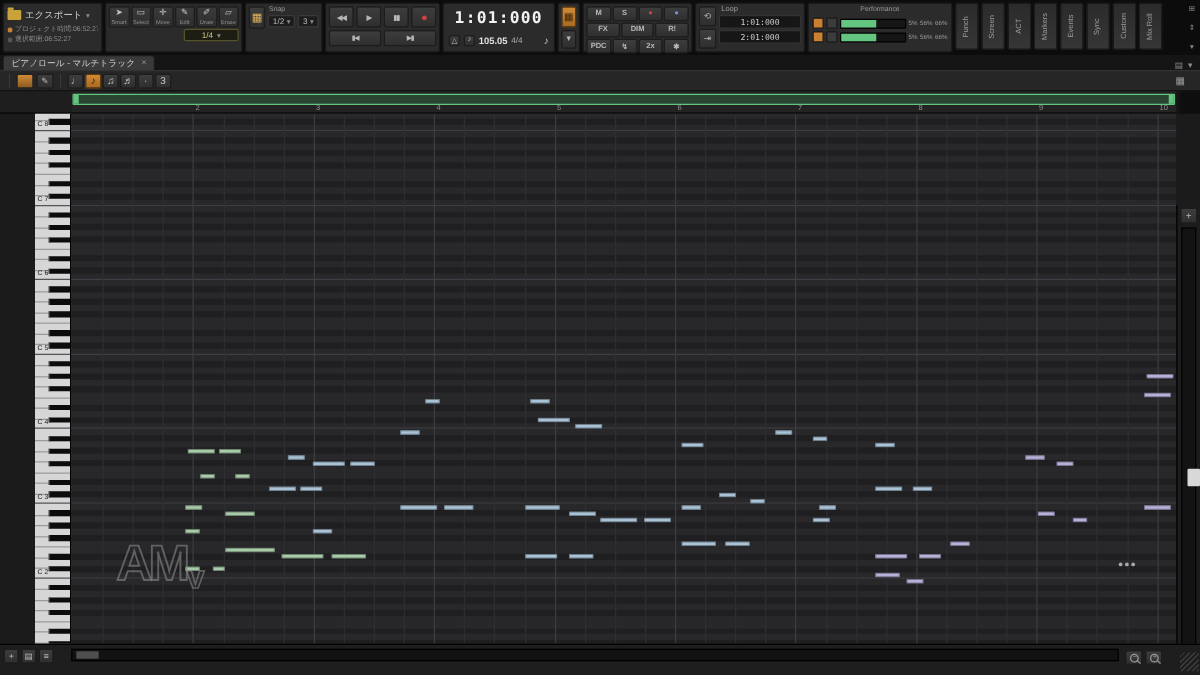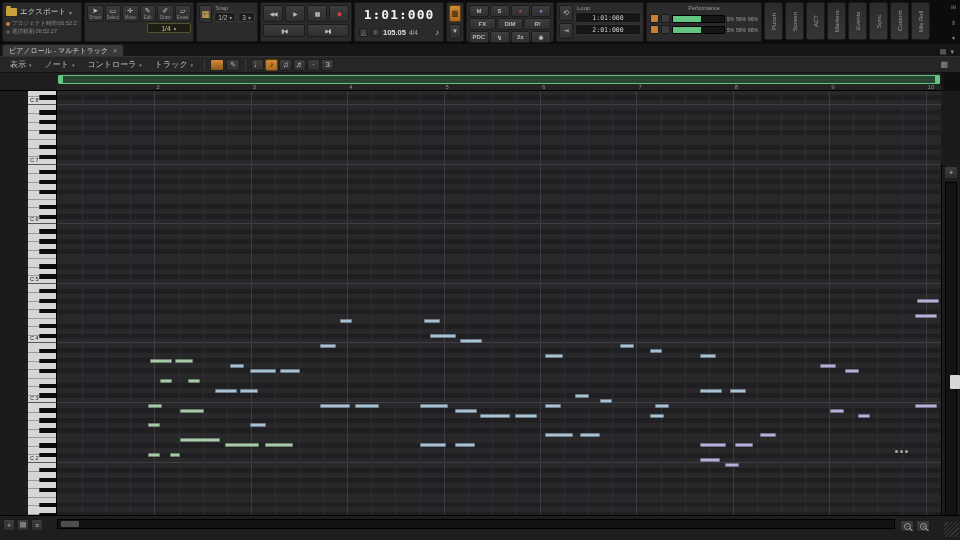--- a/index.html
+++ b/index.html
@@ -345,38 +345,20 @@
       <span>ピアノロール - マルチトラック</span>
       <span class="closex">×</span>
     </div>
     <div class="tabbar-right" id="tabRight">
         <span>▤</span>
         <span>▾</span>
       </div>
   </div>
 
   <div class="menubar">
-    <span id="menuItems" style="display:flex;gap:1px">
-        <div class="menu-item">
-          <span>表示</span>
-          <span class="caret">▾</span>
-        </div>
-        <div class="menu-item">
-          <span>ノート</span>
-          <span class="caret">▾</span>
-        </div>
-        <div class="menu-item">
-          <span>コントローラ</span>
-          <span class="caret">▾</span>
-        </div>
-        <div class="menu-item">
-          <span>トラック</span>
-          <span class="caret">▾</span>
-        </div>
-      </span>
     <span class="msep"></span>
     <span class="swatchbtn"></span>
     <span class="btnish pencilbtn">✎</span>
     <span class="msep"></span>
     <span id="noteBtns" style="display:flex;gap:1px">
         <div class="btnish nbtn">♩</div>
         <div class="btnish nbtn active">♪</div>
         <div class="btnish nbtn">♫</div>
         <div class="btnish nbtn">♬</div>
         <div class="btnish nbtn">·</div>
@@ -673,20 +655,21 @@
         <div class="note" style="left: 398px; width: 20px; top: 352.37px; background: rgb(169, 194, 214);"></div>
         <div class="note" style="left: 643px; width: 26px; top: 352.37px; background: rgb(183, 176, 216);"></div>
         <div class="note" style="left: 678px; width: 18px; top: 352.37px; background: rgb(183, 176, 216);"></div>
         <div class="note" style="left: 91px; width: 12px; top: 362.31px; background: rgb(169, 203, 170);"></div>
         <div class="note" style="left: 113px; width: 10px; top: 362.31px; background: rgb(169, 203, 170);"></div>
         <div class="note" style="left: 643px; width: 20px; top: 367.28px; background: rgb(183, 176, 216);"></div>
         <div class="note" style="left: 668px; width: 14px; top: 372.25px; background: rgb(183, 176, 216);"></div>
         <div class="ndot" style="left: 838px; top: 359px;"></div>
         <div class="ndot" style="left: 843px; top: 359px;"></div>
         <div class="ndot" style="left: 848px; top: 359px;"></div>
+        <div class="watermark"><span>AM</span><small>v</small></div>
       </div>
     <div class="rightstrip">
       <div class="btnish rs-plus">+</div>
       <div class="vtrack">
         <div class="vthumb"></div>
       </div>
 
     </div>
   </div>
 

